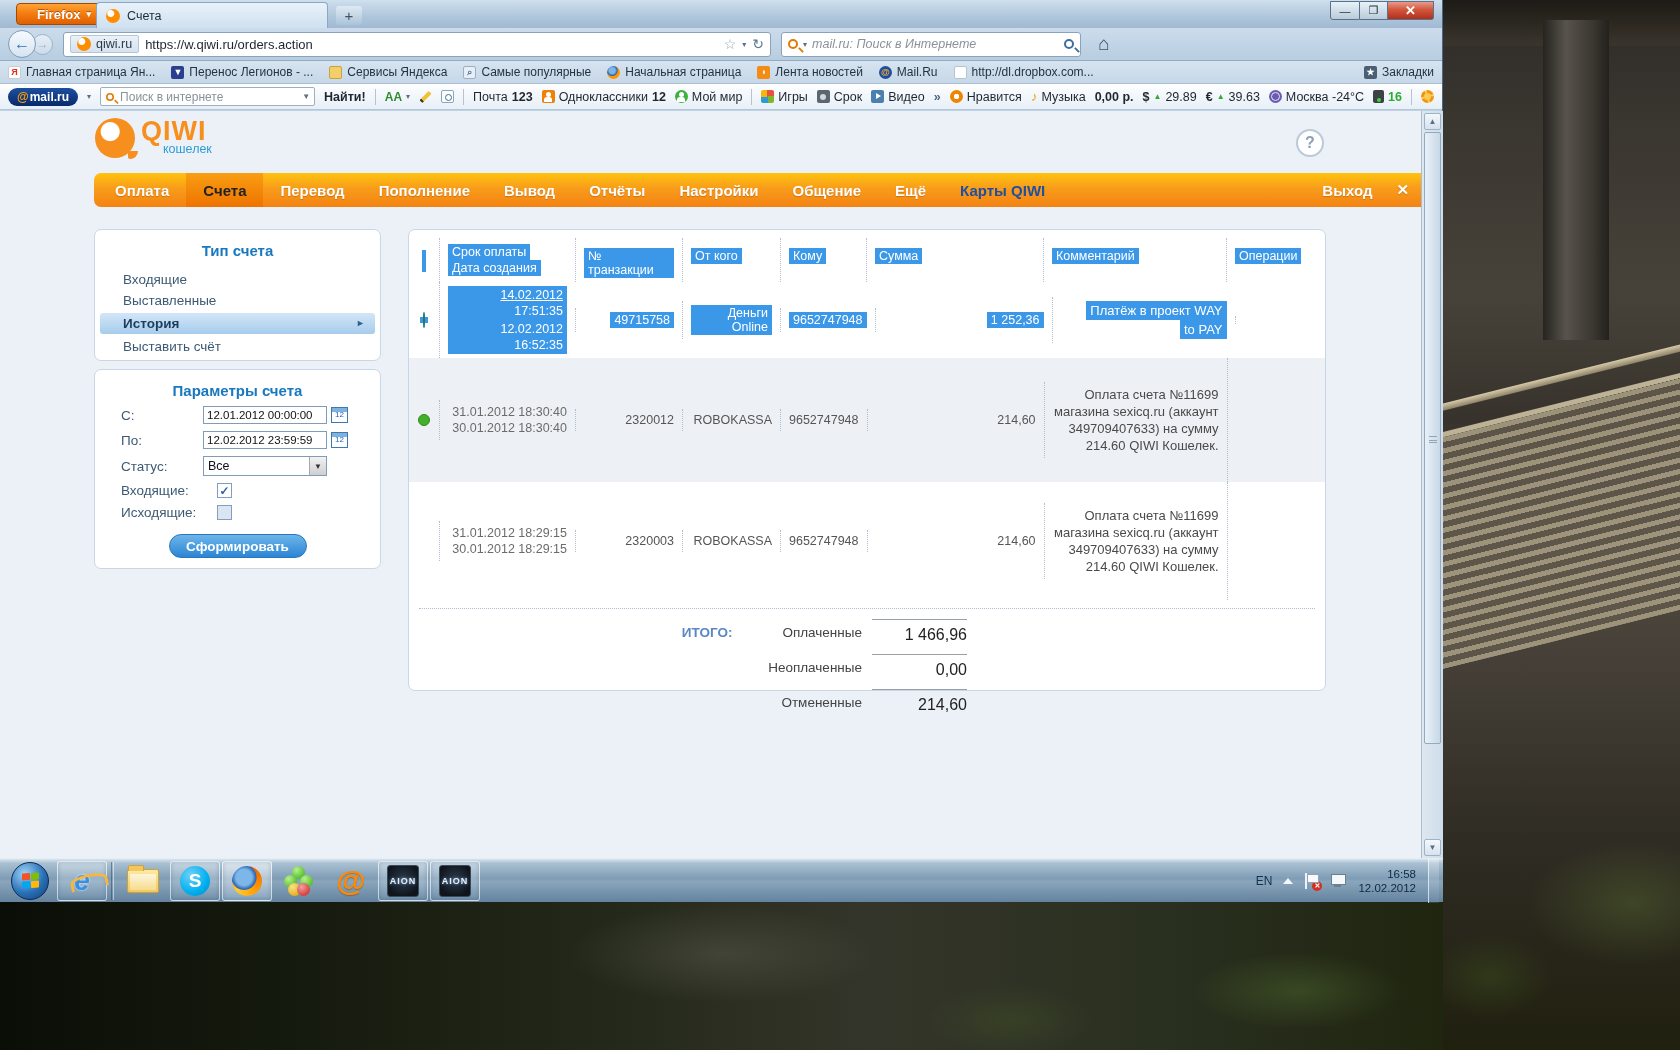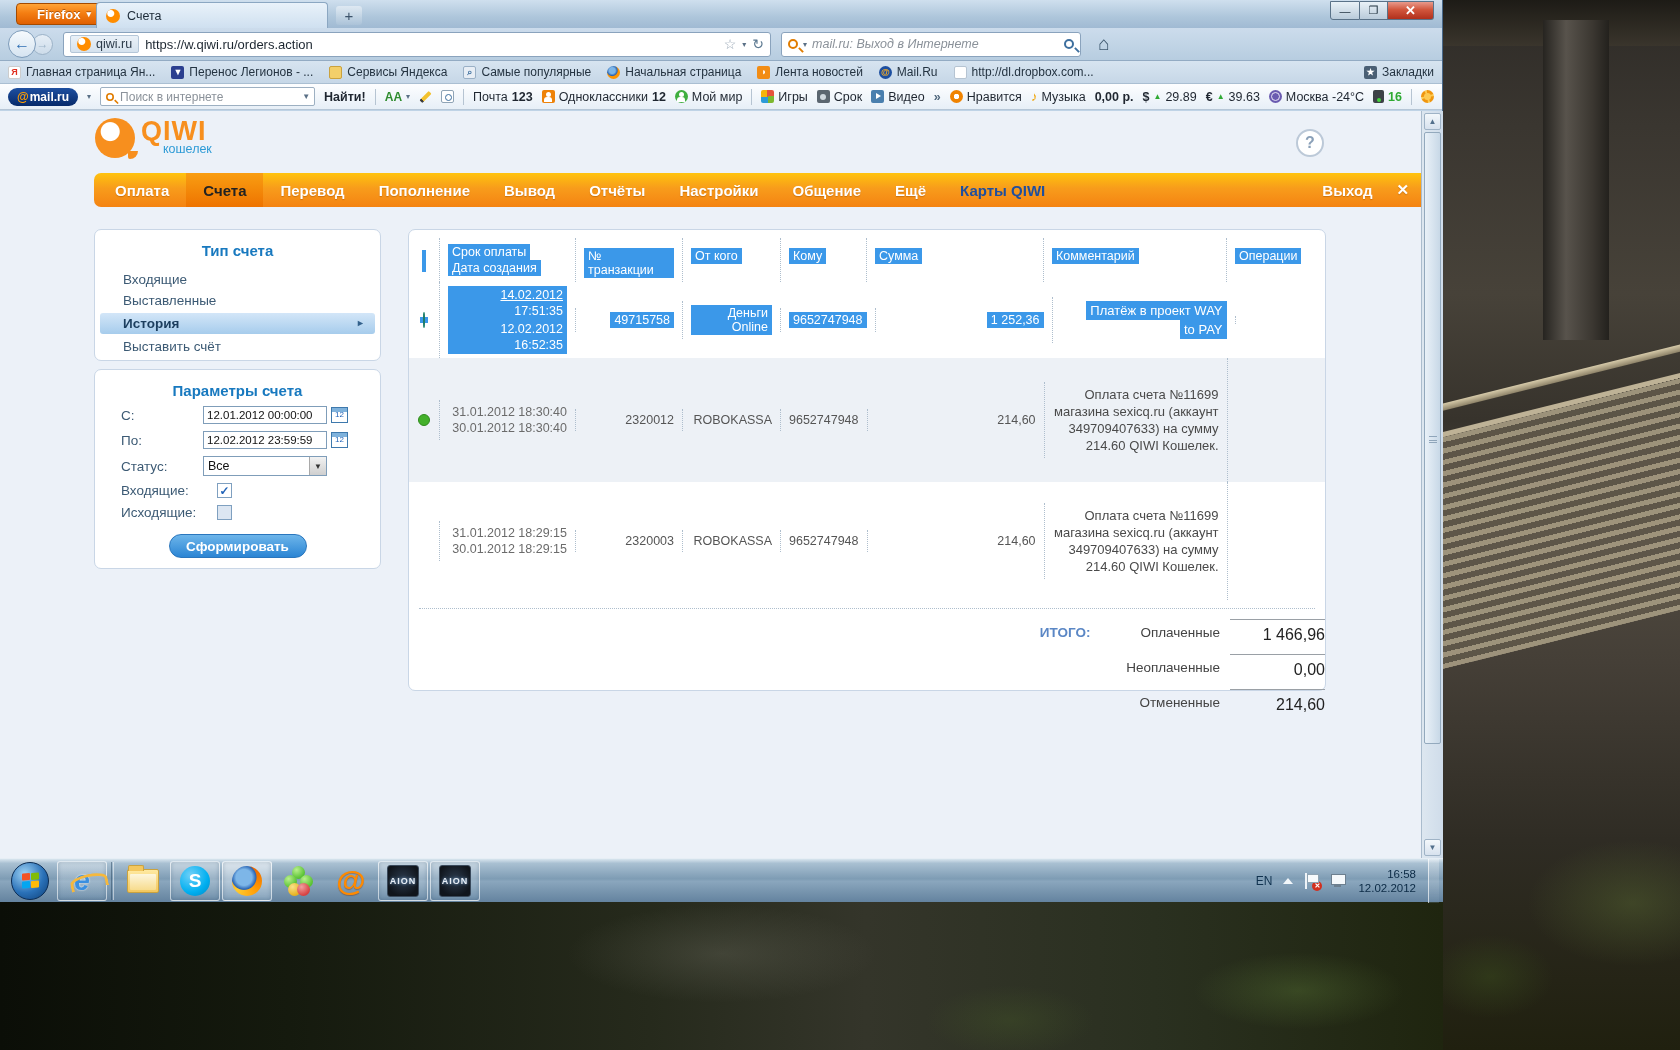--- a/index.html
+++ b/index.html
@@ -158,21 +158,21 @@
   .dot{width:12px;height:12px;border-radius:50%;}
   .dot.teal{background:#2fa289;border:1px solid #1f7a66;}
   .dot.green{background:#43b02a;border:1px solid #2f8b1d;}
   .r1{min-height:54px;align-items:center;}
   .r2{min-height:124px;align-items:center;background:#edf1f6;}
   .r3{min-height:118px;align-items:center;}
   .datecell{line-height:16px;color:#6b6b6b;}
   .comm{font-size:13px;color:#4a4a4a;line-height:17px;}
   .u{text-decoration:underline;}
   #hr-dot{border-top:1px dotted #aebecd;margin:8px 10px 0;}
-  .total-row{display:flex;align-items:flex-start;justify-content:flex-end;margin-top:16px;}
+  .total-row{display:flex;align-items:flex-start;padding-right:358px;justify-content:flex-end;margin-top:16px;}
   .t-itogo{color:#5b87c5;font-size:13.5px;font-weight:bold;margin-right:50px;}
   .t-label{font-size:13.5px;color:#444;margin-right:10px;}
   .t-value{flex:0 0 95px;text-align:right;font-size:16px;color:#222;border-top:1px solid #9aa0a6;padding-top:6px;margin-top:-6px;}
 
   
   #taskbar{position:absolute;left:0;top:858px;width:1443px;height:44px;
     background:linear-gradient(180deg,#d8e5ee 0,#a9c0d2 10%,#7e9cb4 46%,#8aa6bd 52%,#64839f 100%);
     border-top:1px solid #e6eef5;display:flex;align-items:center;padding:0 4px;}
   .tk-btn{width:50px;height:40px;margin:0 1px;display:flex;align-items:center;justify-content:center;border-radius:3px;}
   .tk-btn.boxed{border:1px solid rgba(255,255,255,.55);background:linear-gradient(180deg,rgba(255,255,255,.35),rgba(150,185,210,.18));box-shadow:inset 0 0 4px rgba(20,50,80,.25);}
@@ -249,21 +249,21 @@
         <span>qiwi.ru</span>
       </span>
       <span id="url-text">https://w.qiwi.ru/orders.action</span>
       <span class="url-ico">☆</span>
       <span class="caret">▾</span>
       <span class="url-ico" style="color:#5b7890;">↻</span>
     </div>
     <div id="searchbar">
       <span class="mag"></span>
       <span class="caret">▾</span>
-      <span id="search-text">mail.ru: Выход в Интернете</span>
+      <span id="search-text">mail.ru: Поиск в Интернете</span>
       <span class="mag blue"></span>
     </div>
     <div id="home-btn">⌂</div>
   </div>
 
   <div id="bookmarksbar">
     <span class="bm">
       <span class="bi" style="background:#fff;color:#e03020;border:1px solid #ccc;">Я</span>
       <span>Главная страница Ян...</span>
     </span>

